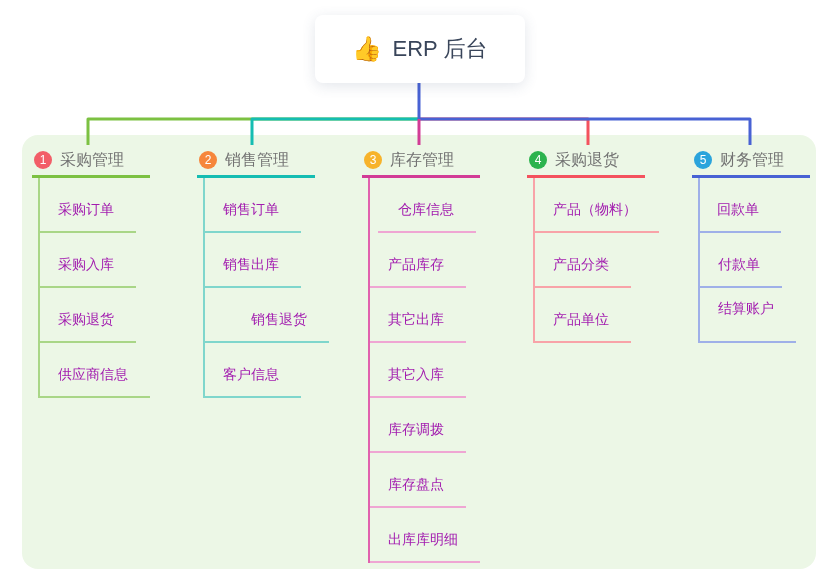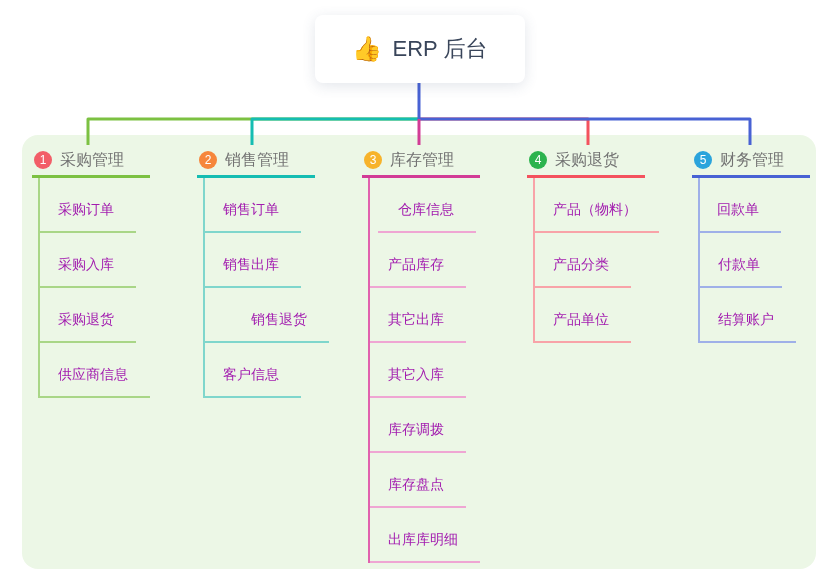--- a/index.html
+++ b/index.html
@@ -151,19 +151,19 @@
       <span class="branch-label">财务管理</span>
     </div>
     <div class="children">
       <div class="trunk" style="background: rgb(159, 176, 232);"></div>
     <div class="child" style="border-bottom-color: rgb(159, 176, 232); padding-left: 19px;">
             <span class="child-label">回款单</span>
           </div>
           <div class="child" style="border-bottom-color: rgb(159, 176, 232);">
             <span class="child-label">付款单</span>
           </div>
-          <div class="child" style="border-bottom-color: rgb(159, 176, 232);">
+          <div class="child" style="border-bottom-color: rgb(159, 176, 232); align-items: center;">
             <span class="child-label">结算账户</span>
           </div>
         </div>
   </div>
 </div>
 </div>
 
 </body></html>

